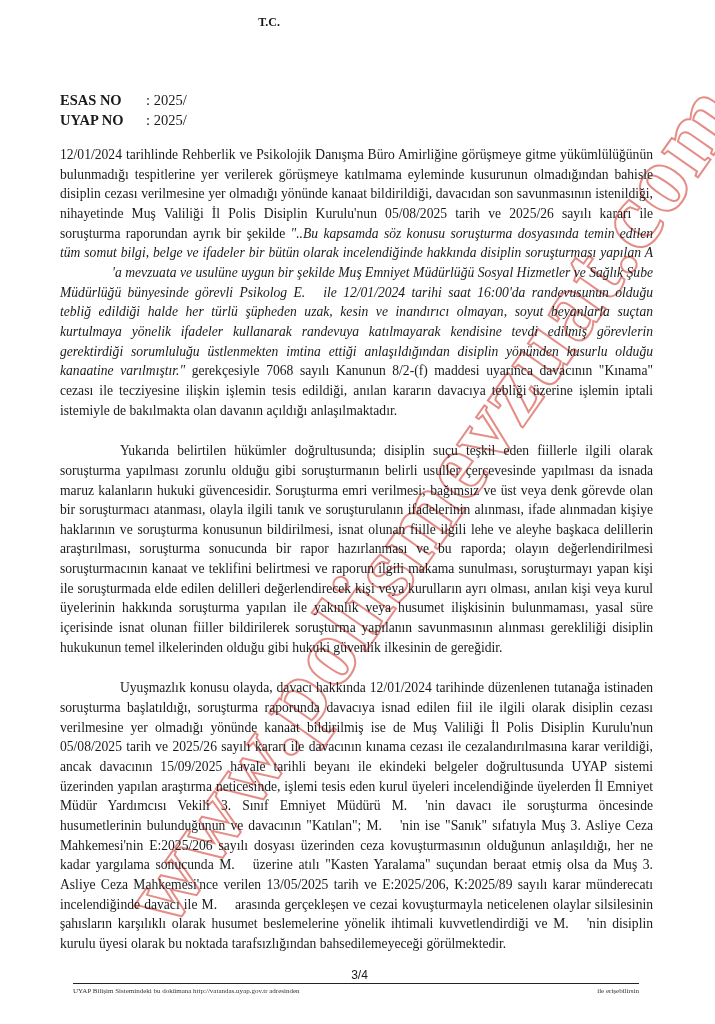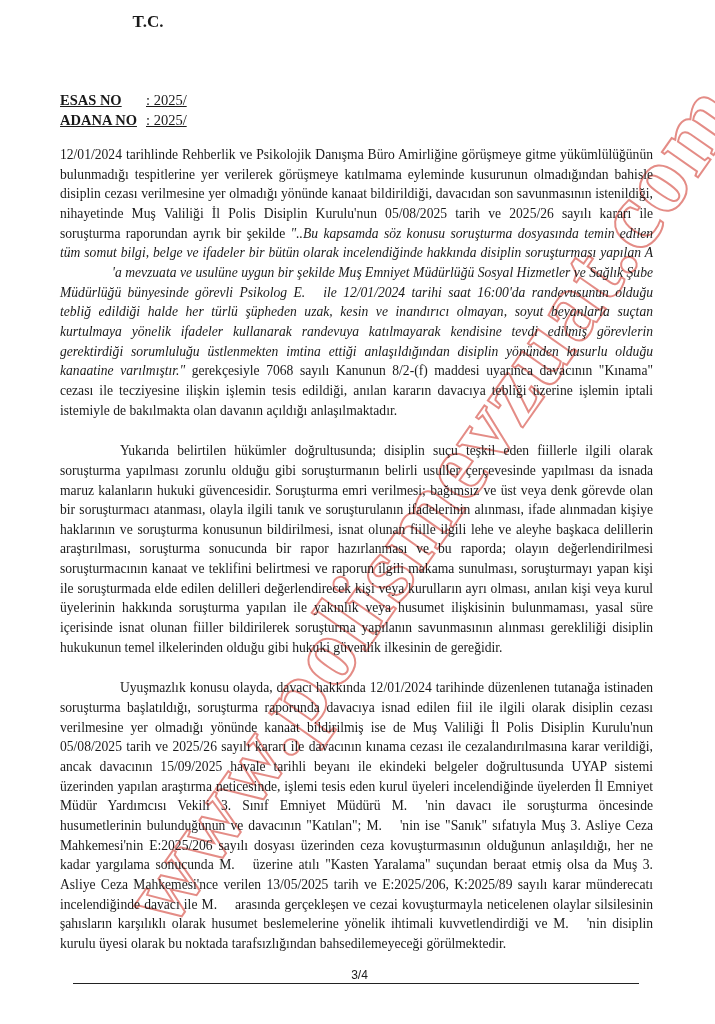--- a/index.html
+++ b/index.html
@@ -19,35 +19,35 @@
       position: absolute;
       left: 0; top: 0;
       width: 715px;
       height: 1024px;
     }
     .court-header {
       position: absolute;
       left: 0;
       top: 12px;
       width: 280px;
-      text-align: center;
+      text-align: right;
       font-weight: bold;
-      font-size: 17px;
+      font-size: 12px;
       line-height: 20px;
-      margin-left: 8px;
+      margin-left: 0;
     }
     .court-header div { white-space: nowrap; }
     .case-nos {
       position: absolute;
       left: 60px;
       top: 90px;
       font-size: 14.5px;
       line-height: 20px;
     }
-    .case-row { display: flex; white-space: nowrap; text-decoration: underline; }
+    .case-row { display: flex; white-space: nowrap; }
     .case-label { font-weight: bold; width: 86px; }
     .case-value { font-weight: normal; }
     .body-text {
       position: absolute;
       left: 60px;
       top: 145px;
       width: 593px;
       font-size: 13.6px;
       line-height: 19.65px;
       text-align: justify;
@@ -121,29 +121,33 @@
   <div class="court-header">
     <div>T.C.</div>
   </div>
 
   <div class="case-nos">
     <div class="case-row">
       <span class="case-label">ESAS NO</span>
       <span class="case-value">: 2025/</span>
     </div>
     <div class="case-row">
-      <span class="case-label">ADANA NO</span>
+      <span class="case-label">UYAP NO</span>
       <span class="case-value">: 2025/</span>
     </div>
   </div>
 
   <div class="body-text">
     <p><span>12/01/2024 tarihlinde Rehberlik ve Psikolojik Danışma Büro Amirliğine görüşmeye gitme yükümlülüğünün bulunmadığı tespitlerine yer verilerek görüşmeye katılmama eyleminde kusurunun olmadığından bahisle disiplin cezası verilmesine yer olmadığı yönünde kanaat bildirildiği, davacıdan son savunmasının istenildiği, nihayetinde Muş Valiliği İl Polis Disiplin Kurulu'nun 05/08/2025 tarih ve 2025/26 sayılı kararı ile soruşturma raporundan ayrık bir şekilde </span><span class="italic">"..Bu kapsamda söz konusu soruşturma dosyasında temin edilen tüm somut bilgi, belge ve ifadeler bir bütün olarak incelendiğinde hakkında disiplin soruşturması yapılan A</span><span class="gap"></span><span class="italic">'a mevzuata ve usulüne uygun bir şekilde Muş Emniyet Müdürlüğü Sosyal Hizmetler ve Sağlık Şube Müdürlüğü bünyesinde görevli Psikolog E.</span><span class="gap-s"></span><span class="italic">ile 12/01/2024 tarihi saat 16:00'da randevusunun olduğu tebliğ edildiği halde her türlü şüpheden uzak, kesin ve inandırıcı olmayan, soyut beyanlarla suçtan kurtulmaya yönelik ifadeler kullanarak randevuya katılmayarak kendisine tevdi edilmiş görevlerin gerektirdiği sorumluluğu üstlenmekten imtina ettiği anlaşıldığından disiplin yönünden kusurlu olduğu kanaatine varılmıştır."</span><span> gerekçesiyle 7068 sayılı Kanunun 8/2-(f) maddesi uyarınca davacının "Kınama" cezası ile tecziyesine ilişkin işlemin tesis edildiği, anılan kararın davacıya tebliği üzerine işlemin iptali istemiyle de bakılmakta olan davanın açıldığı anlaşılmaktadır.</span></p>
 
     <p class="indent">Yukarıda belirtilen hükümler doğrultusunda; disiplin suçu teşkil eden fiillerle ilgili olarak soruşturma yapılması zorunlu olduğu gibi soruşturmanın belirli usuller çerçevesinde yapılması da isnada maruz kalanların hukuki güvencesidir. Soruşturma emri verilmesi; bağımsız ve üst veya denk görevde olan bir soruşturmacı atanması, olayla ilgili tanık ve soruşturulanın ifadelerinin alınması, ifade alınmadan kişiye haklarının ve soruşturma konusunun bildirilmesi, isnat olunan fiille ilgili lehe ve aleyhe başkaca delillerin araştırılması, soruşturma sonucunda bir rapor hazırlanması ve bu raporda; olayın değerlendirilmesi soruşturmacının kanaat ve teklifini belirtmesi ve raporun ilgili makama sunulması, soruşturmayı yapan kişi ile soruşturmada elde edilen delilleri değerlendirecek kişi veya kurulların ayrı olması, anılan kişi veya kurul üyelerinin hakkında soruşturma yapılan ile yakınlık veya husumet ilişkisinin bulunmaması, yasal süre içerisinde isnat olunan fiiller bildirilerek soruşturma yapılanın savunmasının alınması gerekliliği disiplin hukukunun temel ilkelerinden olduğu gibi hukuki güvenlik ilkesinin de gereğidir.</p>
 
     <p class="indent"><span>Uyuşmazlık konusu olayda, davacı hakkında 12/01/2024 tarihinde düzenlenen tutanağa istinaden soruşturma başlatıldığı, soruşturma raporunda davacıya isnad edilen fiil ile ilgili olarak disiplin cezası verilmesine yer olmadığı yönünde kanaat bildirilmiş ise de Muş Valiliği İl Polis Disiplin Kurulu'nun 05/08/2025 tarih ve 2025/26 sayılı kararı ile davacının kınama cezası ile cezalandırılmasına karar verildiği, ancak davacının 15/09/2025 havale tarihli beyanı ile ekindeki belgeler doğrultusunda UYAP sistemi üzerinden yapılan araştırma neticesinde, işlemi tesis eden kurul üyeleri incelendiğinde üyelerden İl Emniyet Müdür Yardımcısı Vekili 3. Sınıf Emniyet Müdürü M.</span><span class="gap-s"></span><span>'nin davacı ile soruşturma öncesinde husumetlerinin bulunduğunun ve davacının "Katılan"; M.</span><span class="gap-s"></span><span>'nin ise "Sanık" sıfatıyla Muş 3. Asliye Ceza Mahkemesi'nin E:2025/206 sayılı dosyası üzerinden ceza kovuşturmasının olduğunun anlaşıldığı, her ne kadar yargılama sonucunda M.</span><span class="gap-s"></span><span>üzerine atılı "Kasten Yaralama" suçundan beraat etmiş olsa da Muş 3. Asliye Ceza Mahkemesi'nce verilen 13/05/2025 tarih ve E:2025/206, K:2025/89 sayılı karar münderecatı incelendiğinde davacı ile M.</span><span class="gap-s"></span><span>arasında gerçekleşen ve cezai kovuşturmayla neticelenen olaylar silsilesinin şahısların karşılıklı olarak husumet beslemelerine yönelik ihtimali kuvvetlendirdiği ve M.</span><span class="gap-s"></span><span>'nin disiplin kurulu üyesi olarak bu noktada tarafsızlığından bahsedilemeyeceği görülmektedir.</span></p>
   </div>
 
   <div class="page-number">3/4</div>
   <div class="footer-rule"></div>
+  <div class="footer">
+    <span>UYAP Bilişim Sistemindeki bu dokümana http://vatandas.uyap.gov.tr adresinden</span>
+    <span>ile erişebilirsin</span>
+  </div>
 
 </div>
 
 </body></html>

